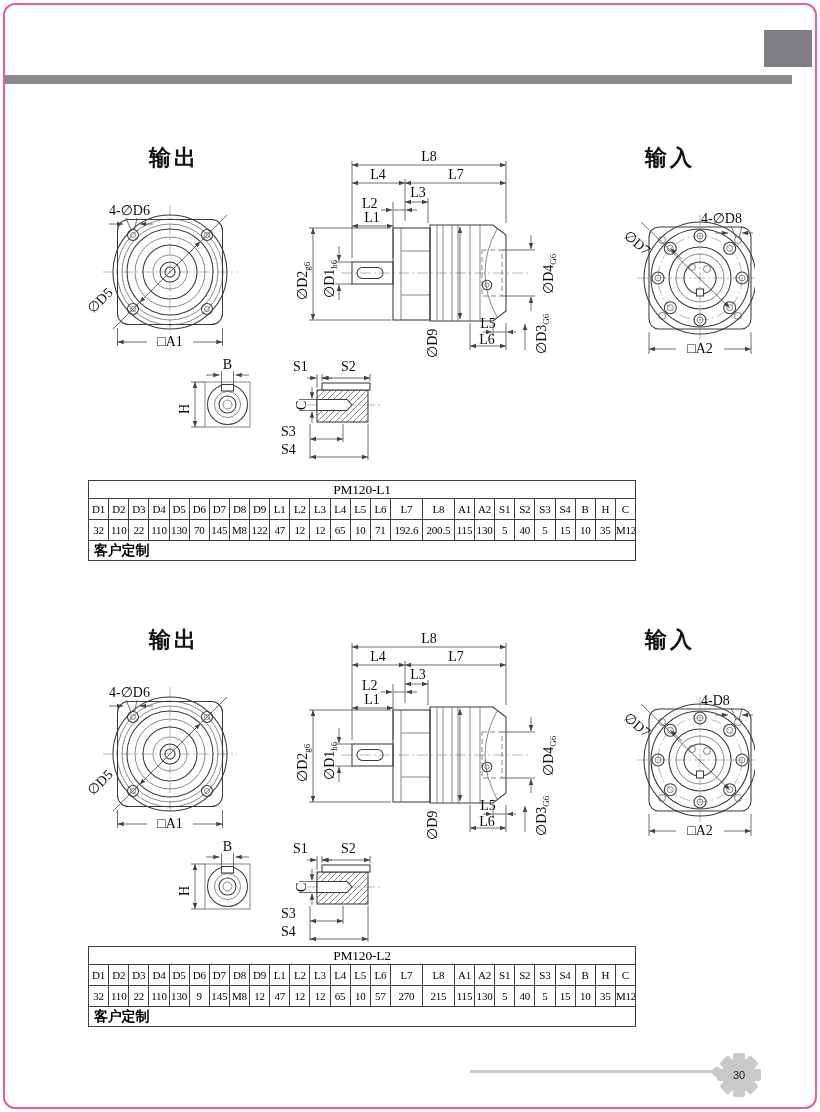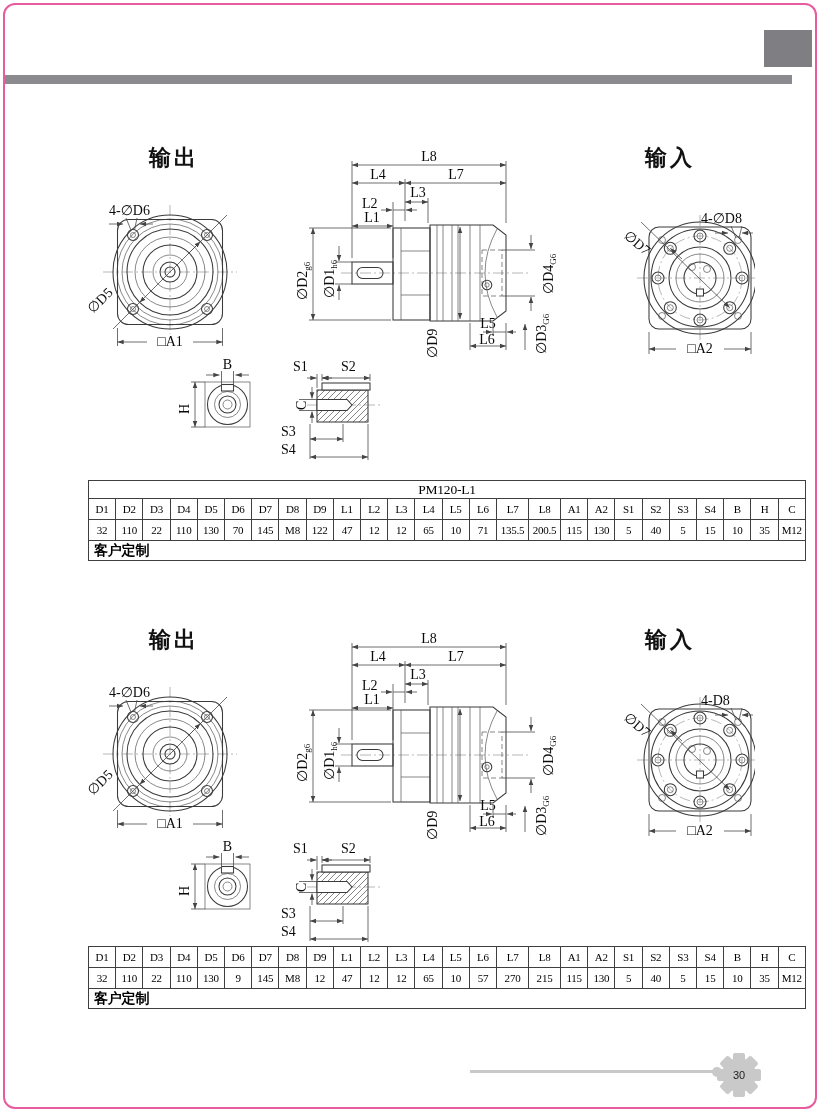--- a/index.html
+++ b/index.html
@@ -18,21 +18,21 @@
   .out{left:64px;} .in{left:560px;}
   .drw{position:absolute;left:0;top:0;}
   .o{fill:none;stroke:#3a3a3a;stroke-width:1.05;}
   .th{fill:none;stroke:#555;stroke-width:.7;}
   .d{fill:none;stroke:#4a4a4a;stroke-width:.8;}
   .cl{fill:none;stroke:#999;stroke-width:.7;stroke-dasharray:11 3 2 3;}
   .hd{stroke-dasharray:5 3;}
   .t{font-family:"Liberation Serif",serif;font-size:14px;fill:#0a0a0a;}
   .ts{font-size:9px;}
   .bg{fill:#fff;}
-  .dim-table{position:absolute;left:3px;top:342px;width:718px;table-layout:fixed;
+  .dim-table{position:absolute;left:3px;top:342px;width:548px;table-layout:fixed;
        border-collapse:collapse;padding-left:16px;}
   .dim-table td{border:1px solid #3f3f3f;text-align:center;padding:0;height:20px;
        font-family:"Liberation Serif",serif;font-size:11px;color:#000;letter-spacing:-.2px;
        white-space:nowrap;overflow:hidden;}
   .dim-table col.w{width:32px;}
   .dim-table tr.title td{font-size:13.5px;height:17px;font-weight:normal;}
   .dim-table tr.foot td{text-align:left;font-weight:bold;font-size:14px;padding-left:5px;height:19px;
        font-family:"Liberation Sans",sans-serif;}
   .footer-line{position:absolute;left:470px;top:1070px;width:246px;height:3px;background:#c9c9c9;}
   .footer-dot{position:absolute;left:712px;top:1067px;width:10px;height:10px;border-radius:50%;background:#c9c9c9;}
@@ -329,21 +329,21 @@
               <td>70</td>
               <td>145</td>
               <td>M8</td>
               <td>122</td>
               <td>47</td>
               <td>12</td>
               <td>12</td>
               <td>65</td>
               <td>10</td>
               <td>71</td>
-              <td>135.5</td>
+              <td>192.6</td>
               <td>200.5</td>
               <td>115</td>
               <td>130</td>
               <td>5</td>
               <td>40</td>
               <td>5</td>
               <td>15</td>
               <td>10</td>
               <td>35</td>
               <td>M12</td>
@@ -585,20 +585,23 @@
   </svg>
 
   <table class="dim-table">
     <colgroup>
       <col span="15">
             <col class="w">
             <col class="w">
             <col span="9">
     </colgroup>
     <tbody>
+            <tr class="title">
+      <td colspan="26">PM120-L2</td>
+    </tr>
     <tr class="hdr">
               <td>D1</td>
               <td>D2</td>
               <td>D3</td>
               <td>D4</td>
               <td>D5</td>
               <td>D6</td>
               <td>D7</td>
               <td>D8</td>
               <td>D9</td>

